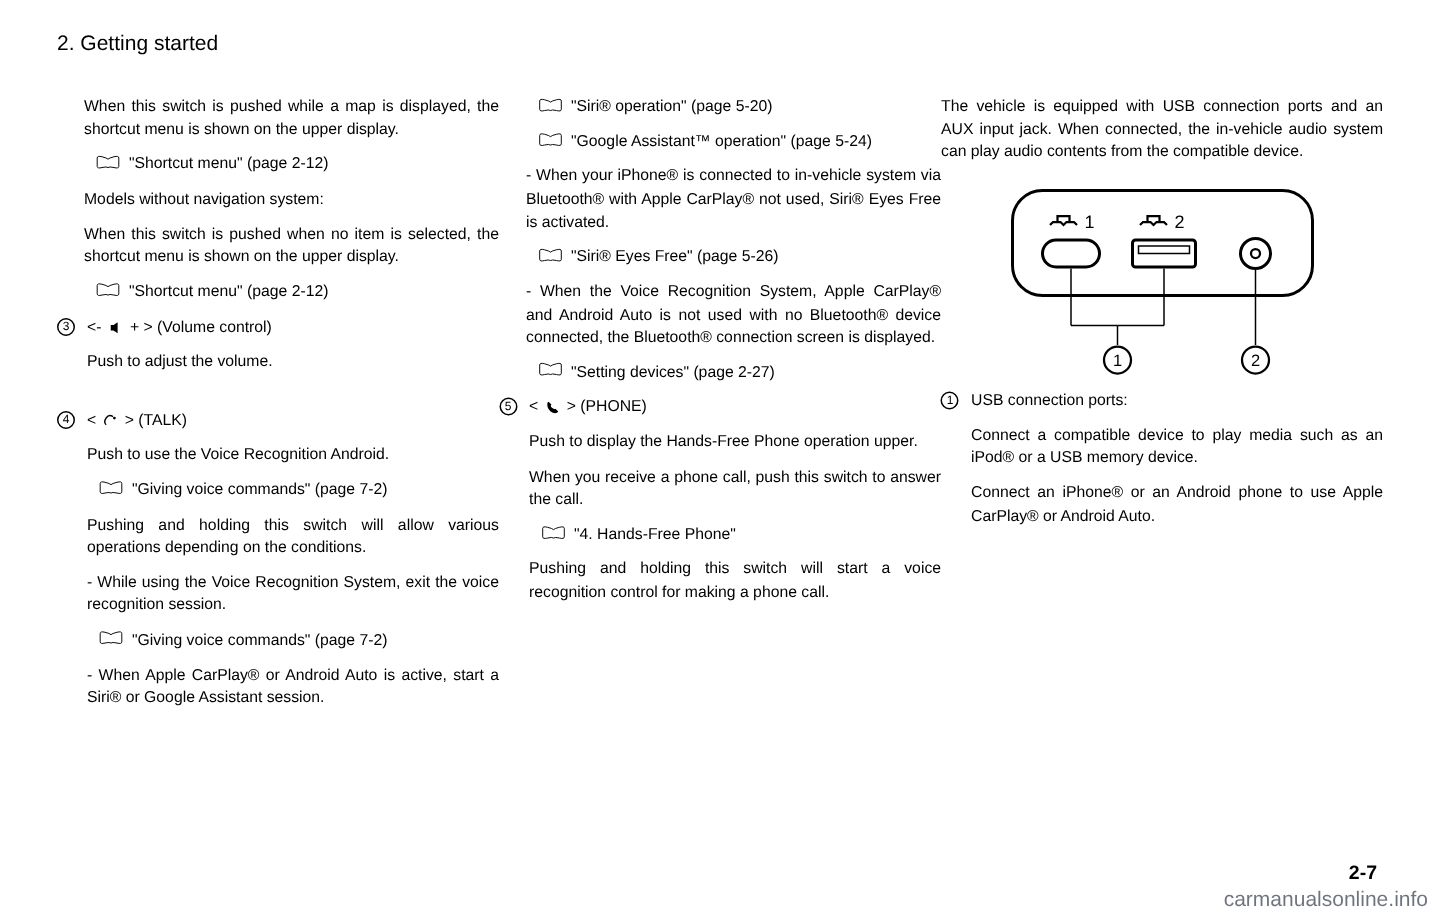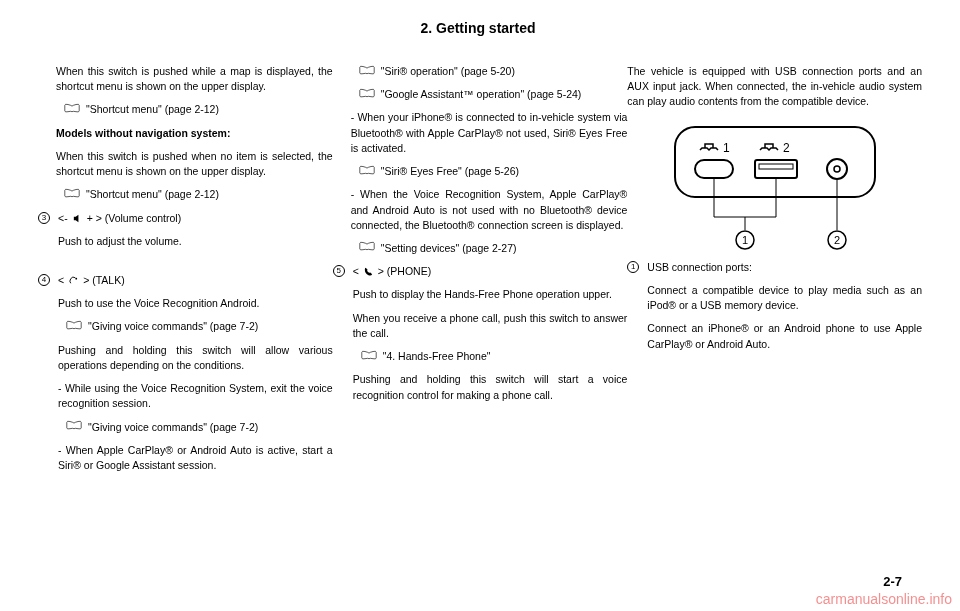--- a/index.html
+++ b/index.html
@@ -10,22 +10,22 @@
       font-family: Arial, Helvetica, sans-serif;
       font-size: 10.5px;
       color: #000;
       position: relative;
       overflow: hidden;
     }
     .page {
       padding: 20px 38px 20px 38px;
     }
     .header {
-      text-align: center;
-      font-weight: bold;
+      text-align: left;
+      font-weight: normal;
       font-size: 14px;
       margin-bottom: 28px;
       padding-right: 4px;
     }
     .columns {
       display: flex;
     }
     .col {
       flex: 1;
       line-height: 1.45;
@@ -41,21 +41,21 @@
     }
     .ref-icon {
       flex-shrink: 0;
       width: 16px;
       height: 12px;
       display: inline-flex;
       align-items: center;
       justify-content: center;
     }
     .ref-icon svg { width: 16px; height: 11px; }
-    .bold { font-weight: bold; }
+    .bold { font-weight: normal; }
     .num-item { display: flex; gap: 8px; margin-bottom: 6px; }
     .num-circle {
       flex-shrink: 0;
       width: 12px;
       height: 12px;
       border: 1px solid #000;
       border-radius: 50%;
       display: inline-flex;
       align-items: center;
       justify-content: center;
@@ -73,30 +73,30 @@
     }
     .diagram {
       margin: 12px 0 14px 0;
       display: flex;
       justify-content: center;
     }
     .diagram svg { width: 220px; height: 130px; }
     .page-num {
       position: absolute;
       bottom: 22px;
-      right: 58px;
+      right: 42px;
       font-weight: bold;
       font-size: 13px;
     }
     .watermark {
       position: absolute;
       bottom: 4px;
       right: 8px;
       font-size: 14px;
-      color: #ef4444;
+      color: #0f172a;
       opacity: 0.6;
       font-family: Arial, sans-serif;
     }
     .indent { padding-left: 18px; }
   </style>
 </head>
 <body>
 
 <div class="page">
   <div class="header">2. Getting started</div>

